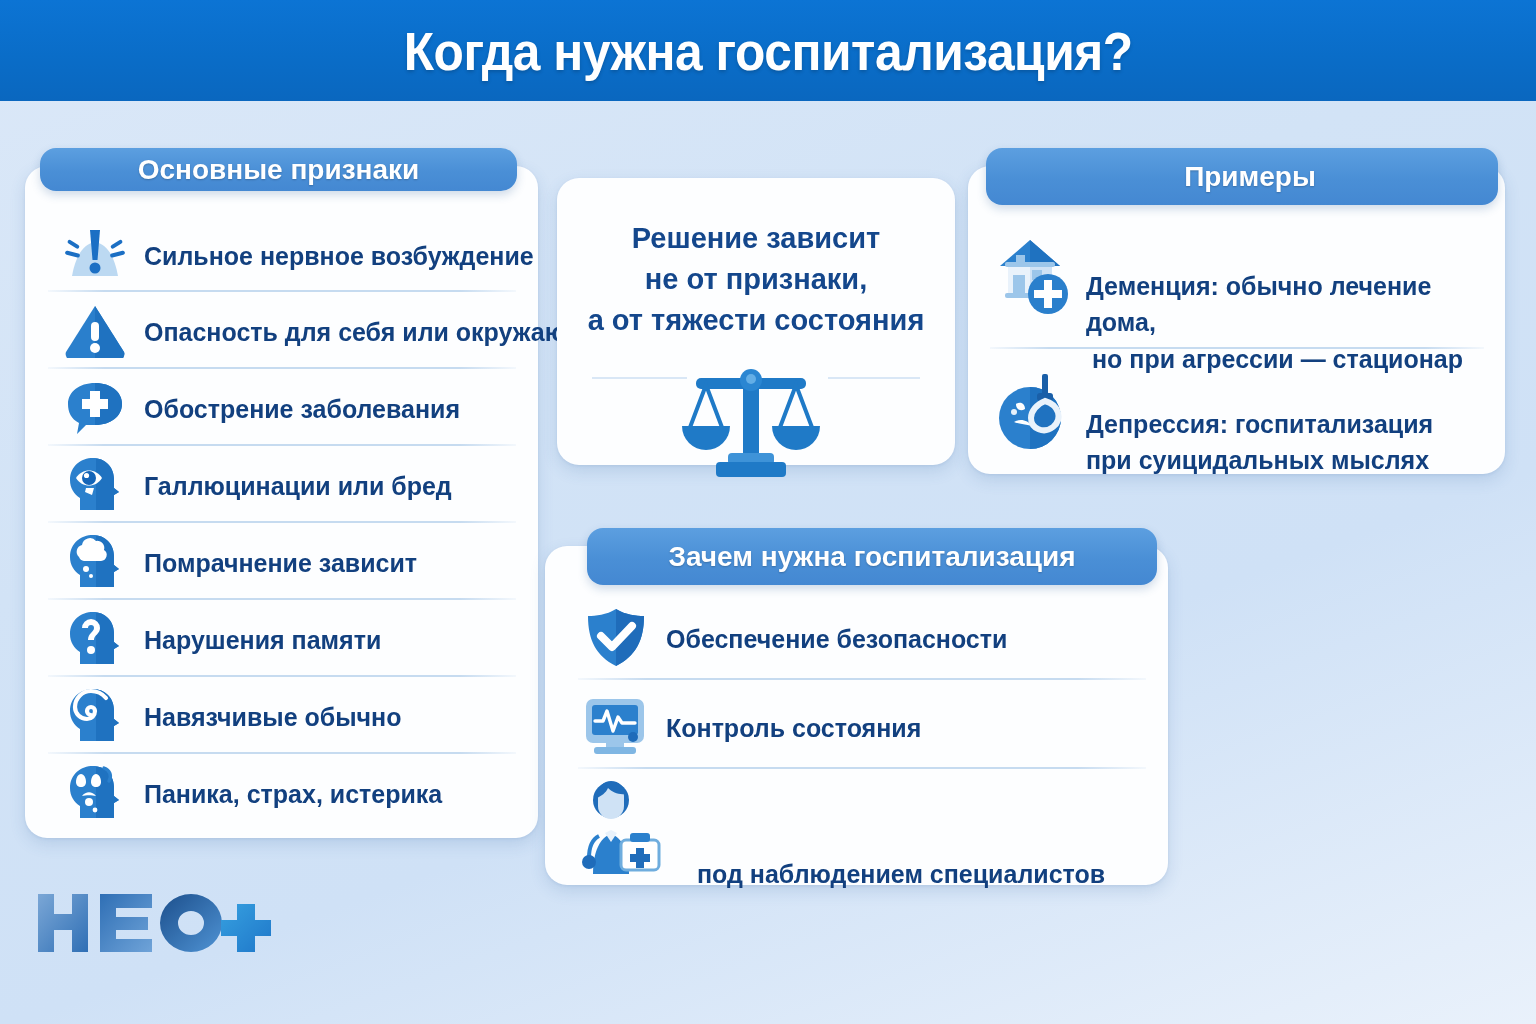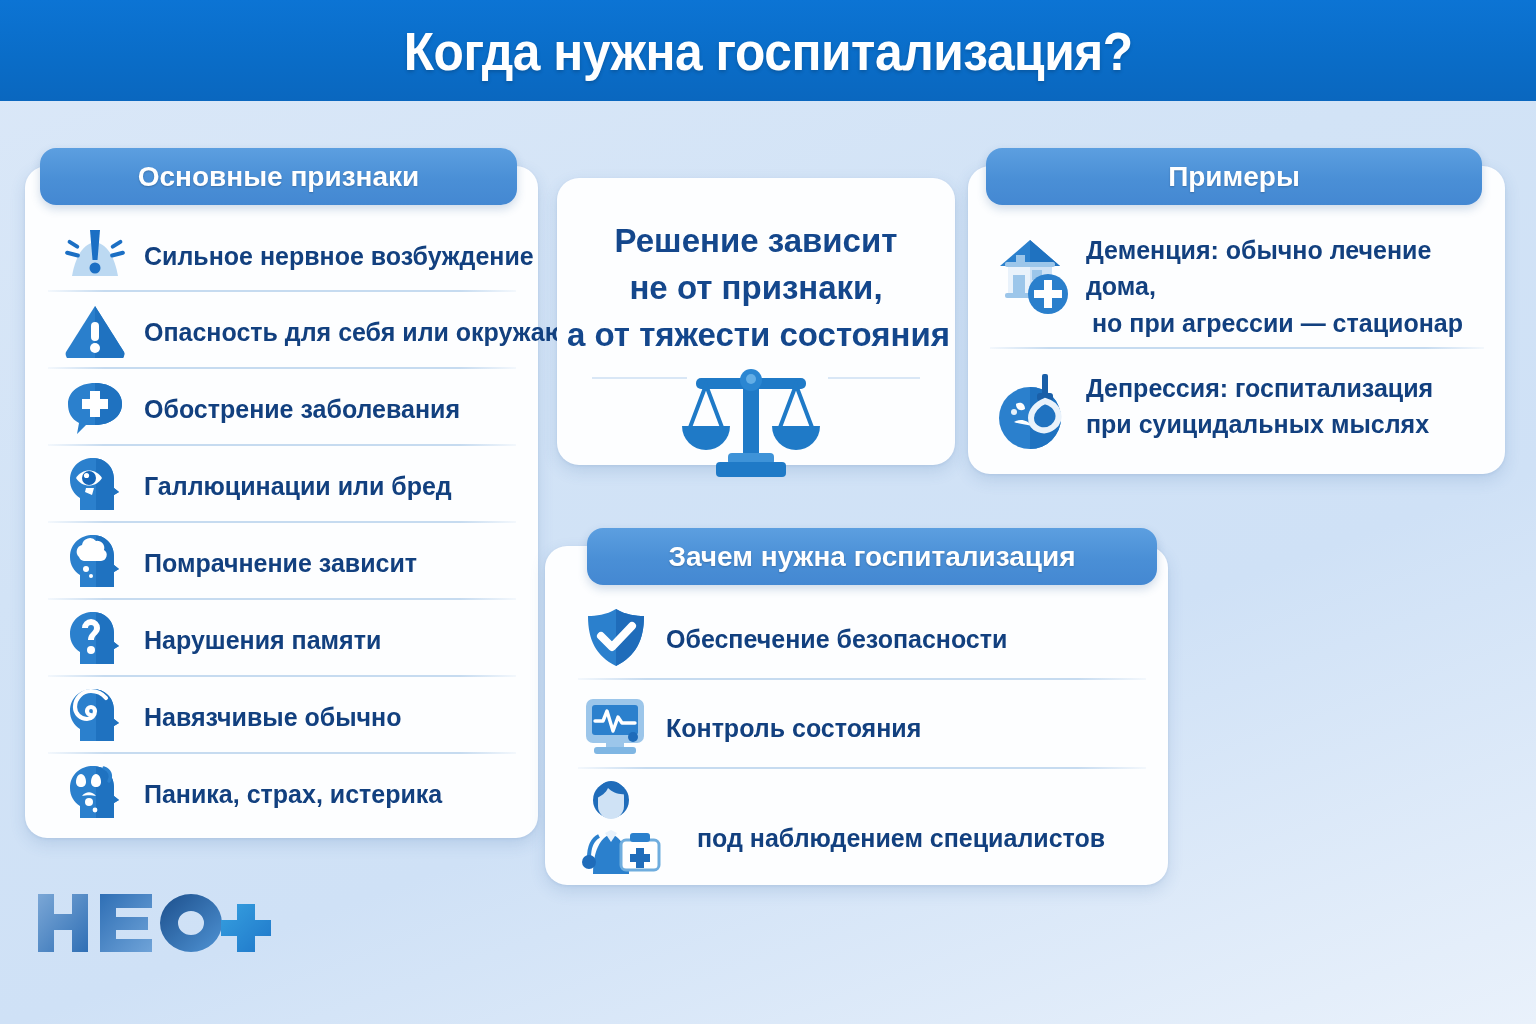--- a/index.html
+++ b/index.html
@@ -40,48 +40,48 @@
   }
 
   
   .row{
     position:absolute;display:flex;align-items:center;gap:14px;
   }
   .row .ico{flex:0 0 auto;display:block;}
   .row .txt{
     color:#12407f;font-size:25px;font-weight:600;line-height:1.22;white-space:nowrap;
   }
-  .row .txt.two{white-space:normal;}
+  .row .txt.two{white-space:normal;margin-top:36px;}
   .row .txt b{font-weight:800;}
   .divider{
     position:absolute;height:2px;
     background:linear-gradient(90deg,rgba(190,214,239,.15) 0%,#c6dbf0 12%,#c6dbf0 88%,rgba(190,214,239,.15) 100%);
   }
 
   
   .statement{
     position:absolute;text-align:center;color:#14478c;
-    font-size:33px;font-weight:800;line-height:1.42;
+    font-size:29px;font-weight:800;line-height:1.42;
   }
   .statement div{white-space:nowrap;}
   .center-rule{position:absolute;height:2px;background:#d9e7f6;}
 
   
   .logo{position:absolute;left:32px;top:888px;width:240px;height:72px;}
 </style>
 </head>
 <body>
 
 <div class="header">
   <div class="header-title">Когда нужна госпитализация?</div>
 </div>
 
 <div class="card" style="left:25px;top:166px;width:513px;height:672px;"></div>
 
-<div class="pill" style="left:40px;top:148px;width:477px;height:57px;">
+<div class="pill" style="left:40px;top:148px;width:477px;height:43px;">
   <span>Основные признаки</span>
 </div>
 
 <div class="row" style="left:60px;top:228px;width:460px;height:56px;">
   <span class="ico">
     <svg width="70" height="56" viewBox="0 0 70 56">
       <path d="M12 50 C16 28 24 18 35 16 C46 18 54 28 58 50 Z" fill="#bcd9f2"></path>
       <path d="M30 4 h10 l-2.5 30 h-5 Z" fill="#1b6fc4"></path>
       <circle cx="35" cy="42" r="5.5" fill="#1b6fc4"></circle>
       <rect x="7" y="16" width="13" height="4" rx="2" fill="#1b6fc4" transform="rotate(32 13 18)"></rect>
@@ -209,21 +209,21 @@
     <path d="M120 27 L103 72 h34 Z" fill="none" stroke="#1f7ac7" stroke-width="4"></path>
     <path d="M6 68 a24 24 0 0 0 48 0 Z" fill="#1f7ac7"></path>
     <path d="M96 68 a24 24 0 0 0 48 0 Z" fill="#1f7ac7"></path>
     <rect x="52" y="95" width="46" height="12" rx="4" fill="#3e93d8"></rect>
     <rect x="40" y="104" width="70" height="15" rx="4" fill="#1f7ac7"></rect>
   </svg>
 </div>
 
 <div class="card" style="left:968px;top:166px;width:537px;height:308px;"></div>
 
-<div class="pill" style="left:986px;top:148px;width:496px;height:57px;">
+<div class="pill" style="left:986px;top:148px;width:496px;height:57px;padding-left:16px;">
   <span>Примеры</span>
 </div>
 
 <div class="row" style="left:992px;top:228px;width:500px;height:92px;align-items:flex-start;">
   <span class="ico" style="margin-top:2px;">
     <svg width="80" height="86" viewBox="0 0 80 86">
       <path d="M8 36 L38 10 L68 36 Z" fill="#2b80cd"></path>
       <path d="M38 10 L68 36 H38 Z" fill="#1f72c0"></path>
       <rect x="16" y="34" width="44" height="32" fill="#e9f2fb"></rect>
       <rect x="38" y="34" width="22" height="32" fill="#cfe2f5"></rect>

